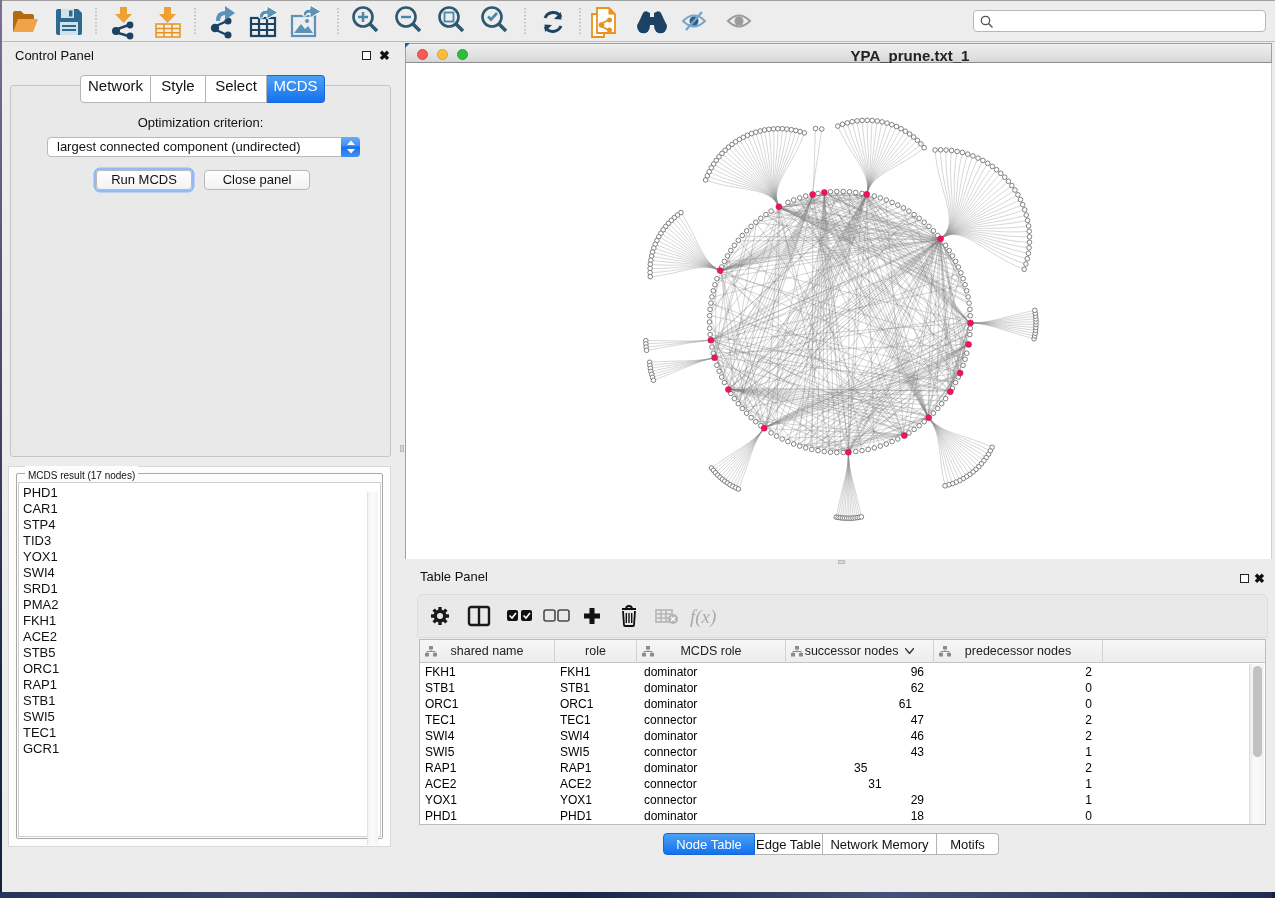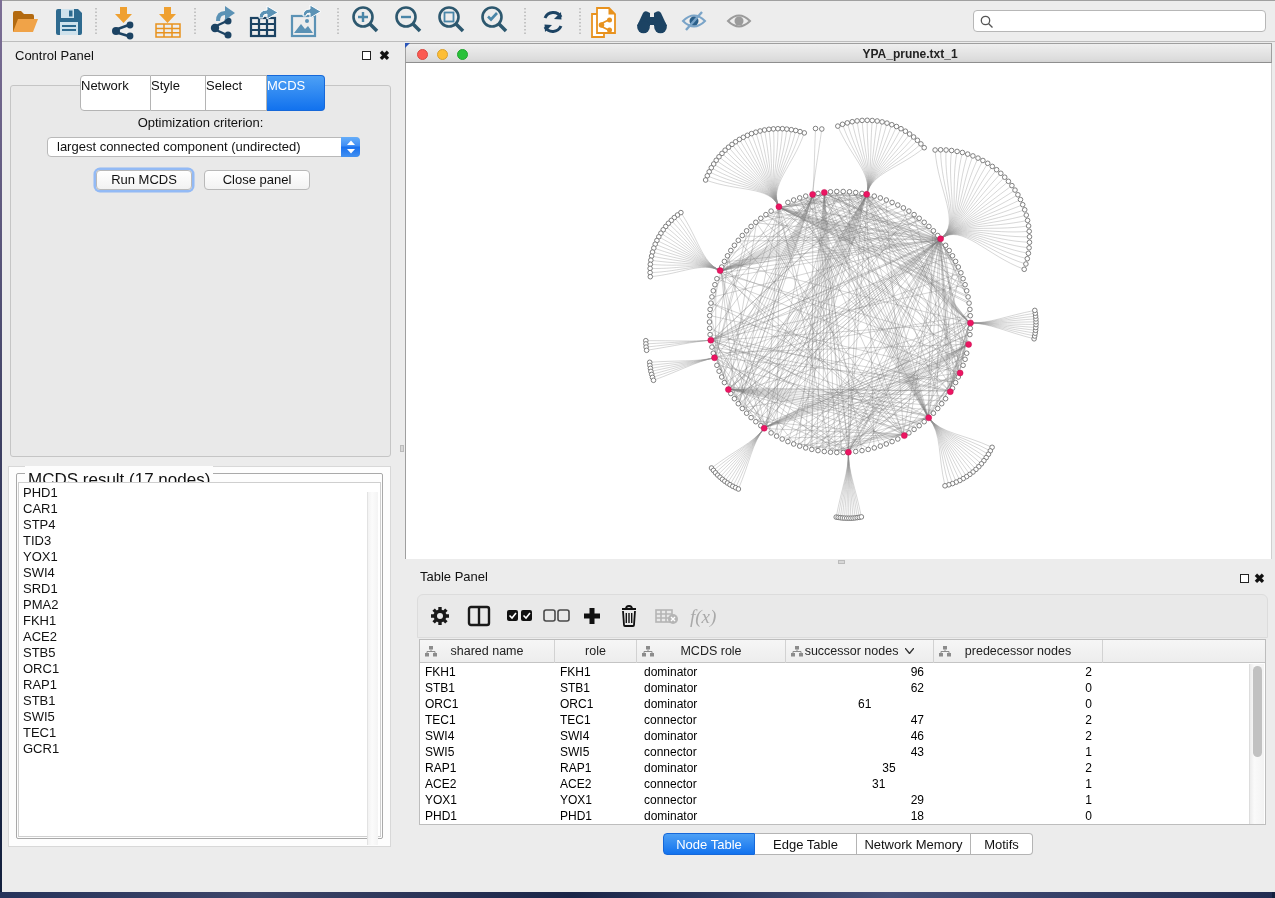--- a/index.html
+++ b/index.html
@@ -12,44 +12,44 @@
 #searchbox { position:absolute; left:971px; top:9px; width:293px; height:22px; background:#fff; border:1px solid #b7b7b7; border-radius:4px; }
 #searchbox svg { position:absolute; left:6px; top:4px; }
 
 #cp { position:absolute; left:0; top:42px; width:397px; height:818px; background:#ececec; }
 #cphead { position:absolute; left:13px; top:6px; font-size:13px; color:#111; }
 .floatico { position:absolute; top:9px; width:9px; height:9px; border:1.5px solid #222; background:#fff; }
 .closeico { position:absolute; top:6px; font-size:13px; font-weight:bold; color:#111; }
 #cp .floatico { left:360px; }
 #cp .closeico { left:377px; }
 #cptabs { position:absolute; left:78px; top:33px; height:21px; display:flex; z-index:3; }
-.ctab { height:36px; line-height:20px; font-size:13px; color:#111; background:#fff; border:1px solid #b4b4b4; border-left:none; text-align:left; }
+.ctab { height:28px; line-height:20px; font-size:15px; color:#111; background:#fff; border:1px solid #b4b4b4; border-left:none; text-align:center; }
 .ctab.first { border-left:1px solid #b4b4b4; border-radius:4px 0 0 4px; }
 .ctab.last  { border-radius:0 4px 4px 0; }
 .ctab.sel { background:linear-gradient(180deg,#4da0f5,#1272ee); color:#fff; border-color:#1668d9; }
 #cpbody { position:absolute; left:8px; top:43px; width:381px; height:372px; background:#e9e9e9; border:1px solid #c5c5c5; border-radius:3px; }
 #optlabel { position:absolute; left:0; width:100%; top:29px; text-align:center; font-size:13px; color:#111; }
 #dropdown { position:absolute; left:36px; top:51px; width:313px; height:20px; background:#fff; border:1px solid #b9b9b9; border-radius:4px; font-size:13px; line-height:18px; color:#111; padding-left:9px; }
 #dropbtn { position:absolute; right:-1px; top:-1px; width:19px; height:20px; border-radius:0 4px 4px 0; background:linear-gradient(180deg,#66aef9 0%,#3f8df5 45%,#176fee 50%,#4291f1 100%); }
 #dropbtn svg { position:absolute; left:3.5px; top:2px; }
 .btn { position:absolute; top:84px; height:20px; background:linear-gradient(180deg,#ffffff,#f2f2f2); border:1px solid #b9b9b9; border-radius:4px; font-size:13px; color:#111; text-align:center; line-height:18px; }
 #runbtn { left:85px; width:96px; box-shadow:0 0 0 2.5px rgba(117,169,248,0.75); }
 #closebtn { left:193px; width:106px; }
 #mcdspanel { position:absolute; left:6px; top:424px; width:383px; height:381px; background:#fdfdfd; border:1px solid #d8d8d8; }
 #mcdsgroup { position:absolute; left:7px; top:6px; width:367px; height:366px; border:1px solid #a9a9a9; border-radius:2px; }
-#mcdstitle { position:absolute; left:8px; top:-8px; background:#fdfdfd; font-size:17px; color:#111; padding:4px 3px; }
+#mcdstitle { position:absolute; left:8px; top:-8px; background:#fdfdfd; font-size:10px; color:#111; padding:4px 3px; }
 #mcdslist { position:absolute; left:1px; top:8px; width:363px; height:355px; background:#fff; border:1px solid #cfcfcf; font-size:13px; color:#111; line-height:16px; padding:2px 0 0 4px; }
 #mcdsscroll { position:absolute; right:2px; top:9px; width:11px; height:353px; background:linear-gradient(90deg,#f2f2f2,#fbfbfb 40%,#f4f4f4); border-left:1px solid #e2e2e2; }
 
 #vdiv { position:absolute; left:397px; top:42px; width:6px; height:818px; background:#ececec; }
 #vdiv .grip { position:absolute; left:1px; top:403px; width:4px; height:7px; background:#d7d7d7; border:1px solid #bbb; }
 
 #netwin { position:absolute; left:403px; top:43px; width:867px; height:516px; }
 #nettitle { position:absolute; left:0; top:0; width:867px; height:20px; background:linear-gradient(180deg,#efefef,#dcdcdc 85%,#d3d3d3); border:1px solid #9f9f9f; border-bottom:1px solid #8e8e8e; }
-#nettitle .t { position:absolute; left:399px; width:210px; text-align:center; top:3px; font-size:12px; font-weight:bold; color:#222; }
+#nettitle .t { position:absolute; left:399px; width:210px; text-align:center; top:3px; font-size:15px; font-weight:bold; color:#222; }
 .tl { position:absolute; top:4.5px; width:11px; height:11px; border-radius:50%; }
 #netcanvas { position:absolute; left:0; top:20px; width:867px; height:496px; background:#fff; border-left:1px solid #9f9f9f; border-right:1px solid #d0d0d0; }
 #focuscorner { position:absolute; left:-1px; top:-1px; width:0; height:0; border-top:5px solid #2a55b8; border-right:5px solid transparent; }
 
 #hdiv { position:absolute; left:403px; top:559px; width:867px; height:6px; background:#ececec; }
 #hdiv .grip { position:absolute; left:433px; top:1px; width:7px; height:4px; background:#d7d7d7; border:1px solid #bbb; }
 
 #tp { position:absolute; left:403px; top:565px; width:867px; height:295px; background:#ececec; }
 #tphead { position:absolute; left:15px; top:4px; font-size:13px; color:#111; }
 #tp .floatico { left:835px; }
@@ -1170,21 +1170,21 @@
             <span style="left:5px">STB1</span>
             <span style="left:140px">STB1</span>
             <span style="left:224px">dominator</span>
             <span style="left:434px;width:70px;text-align:right;display:inline-block">62</span>
             <span style="left:602px;width:70px;text-align:right;display:inline-block">0</span>
           </div>
 <div class="trow" style="top:56px">
             <span style="left:5px">ORC1</span>
             <span style="left:140px">ORC1</span>
             <span style="left:224px">dominator</span>
-            <span style="left:438px;width:70px;display:inline-block">61</span>
+            <span style="left:422px;width:70px;text-align:right;display:inline-block">61</span>
             <span style="left:602px;width:70px;text-align:right;display:inline-block">0</span>
           </div>
 <div class="trow" style="top:72px">
             <span style="left:5px">TEC1</span>
             <span style="left:140px">TEC1</span>
             <span style="left:224px">connector</span>
             <span style="left:434px;width:70px;text-align:right;display:inline-block">47</span>
             <span style="left:602px;width:70px;text-align:right;display:inline-block">2</span>
           </div>
 <div class="trow" style="top:88px">
@@ -1198,28 +1198,28 @@
             <span style="left:5px">SWI5</span>
             <span style="left:140px">SWI5</span>
             <span style="left:224px">connector</span>
             <span style="left:434px;width:70px;text-align:right;display:inline-block">43</span>
             <span style="left:602px;width:70px;text-align:right;display:inline-block">1</span>
           </div>
 <div class="trow" style="top:120px">
             <span style="left:5px">RAP1</span>
             <span style="left:140px">RAP1</span>
             <span style="left:224px">dominator</span>
-            <span style="left:434px;width:70px;text-align:center;display:inline-block">35</span>
+            <span style="left:434px;width:70px;text-align:left;display:inline-block">35</span>
             <span style="left:602px;width:70px;text-align:right;display:inline-block">2</span>
           </div>
 <div class="trow" style="top:136px">
             <span style="left:5px">ACE2</span>
             <span style="left:140px">ACE2</span>
             <span style="left:224px">connector</span>
-            <span style="left:452px;width:70px;text-align:left;display:inline-block">31</span>
+            <span style="left:420px;width:70px;text-align:center;display:inline-block">31</span>
             <span style="left:602px;width:70px;text-align:right;display:inline-block">1</span>
           </div>
 <div class="trow" style="top:152px">
             <span style="left:5px">YOX1</span>
             <span style="left:140px">YOX1</span>
             <span style="left:224px">connector</span>
             <span style="left:434px;width:70px;text-align:right;display:inline-block">29</span>
             <span style="left:602px;width:70px;text-align:right;display:inline-block">1</span>
           </div>
 <div class="trow" style="top:168px">
@@ -1229,18 +1229,18 @@
             <span style="left:434px;width:70px;text-align:right;display:inline-block">18</span>
             <span style="left:602px;width:70px;text-align:right;display:inline-block">0</span>
           </div>
 </div>
     <div id="tscroll">
           <div id="tthumb"></div>
         </div>
   </div>
   <div id="btabs">
     <div class="btab sel first" style="width:92px">Node Table</div>
-        <div class="btab" style="width:102px">Edge Table</div>
+        <div class="btab" style="width:68px">Edge Table</div>
         <div class="btab" style="width:114px">Network Memory</div>
         <div class="btab last" style="width:62px">Motifs</div>
   </div>
 </div>
 </div>
 
 </body></html>

